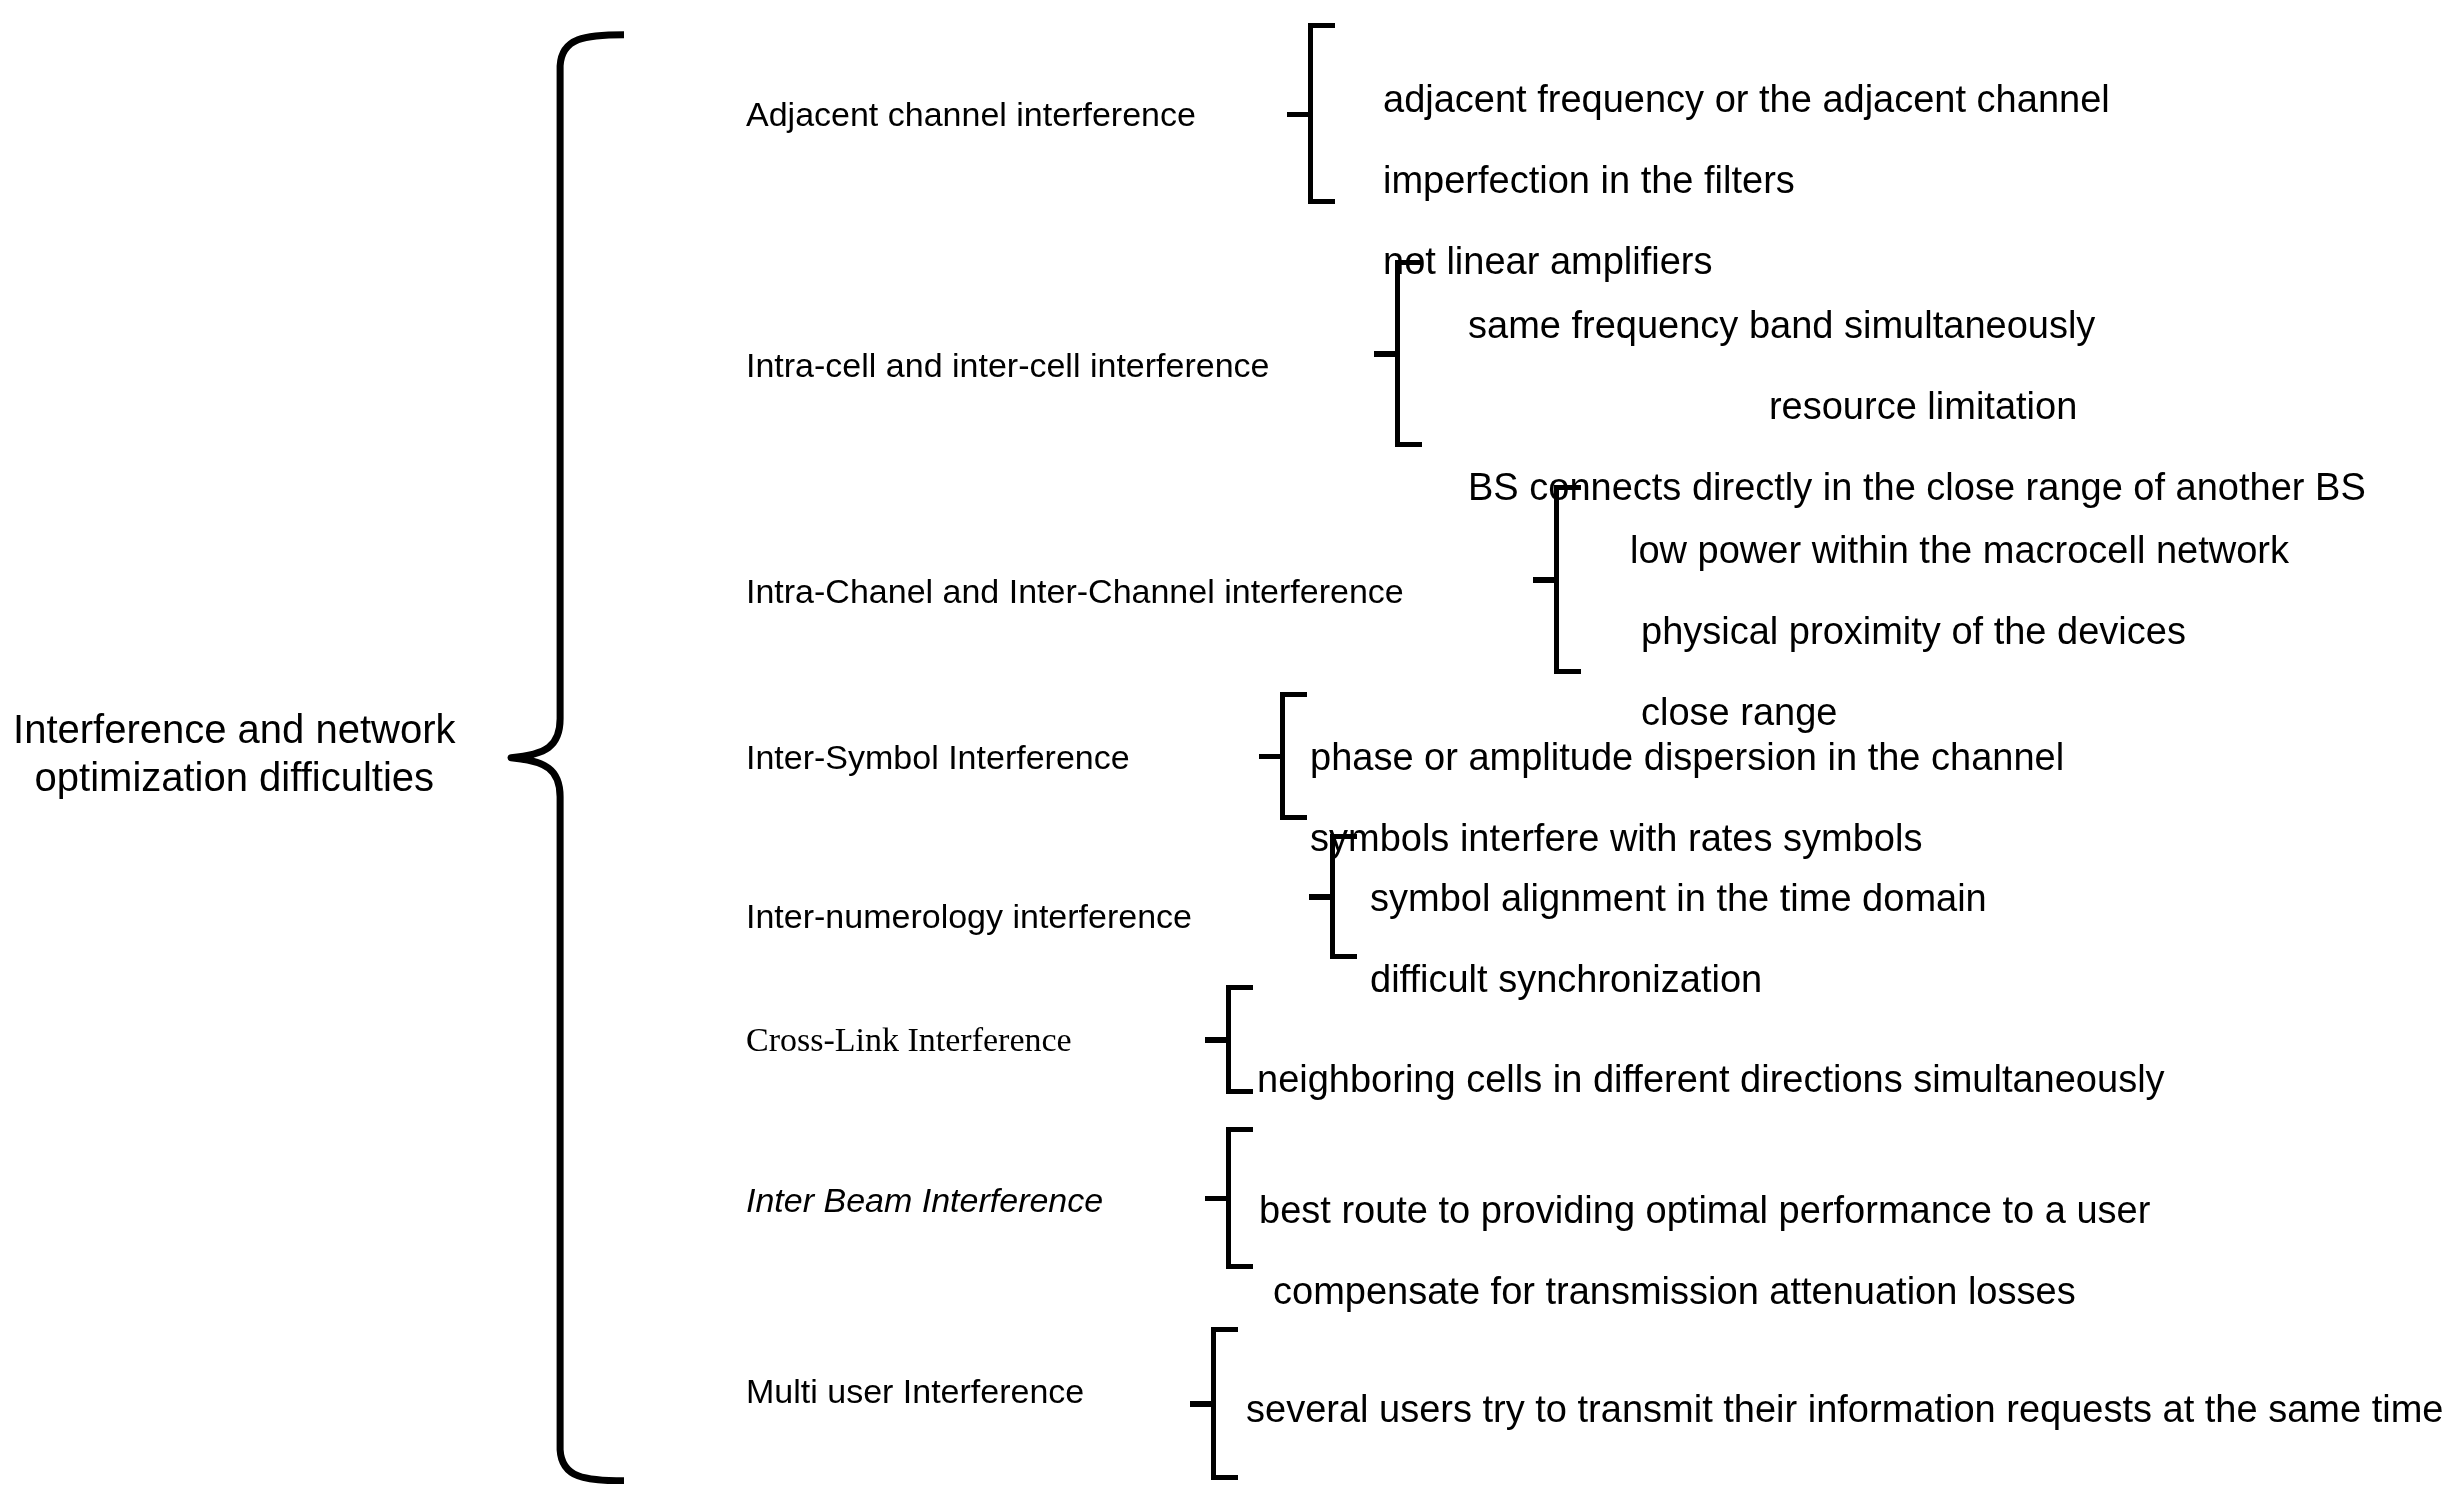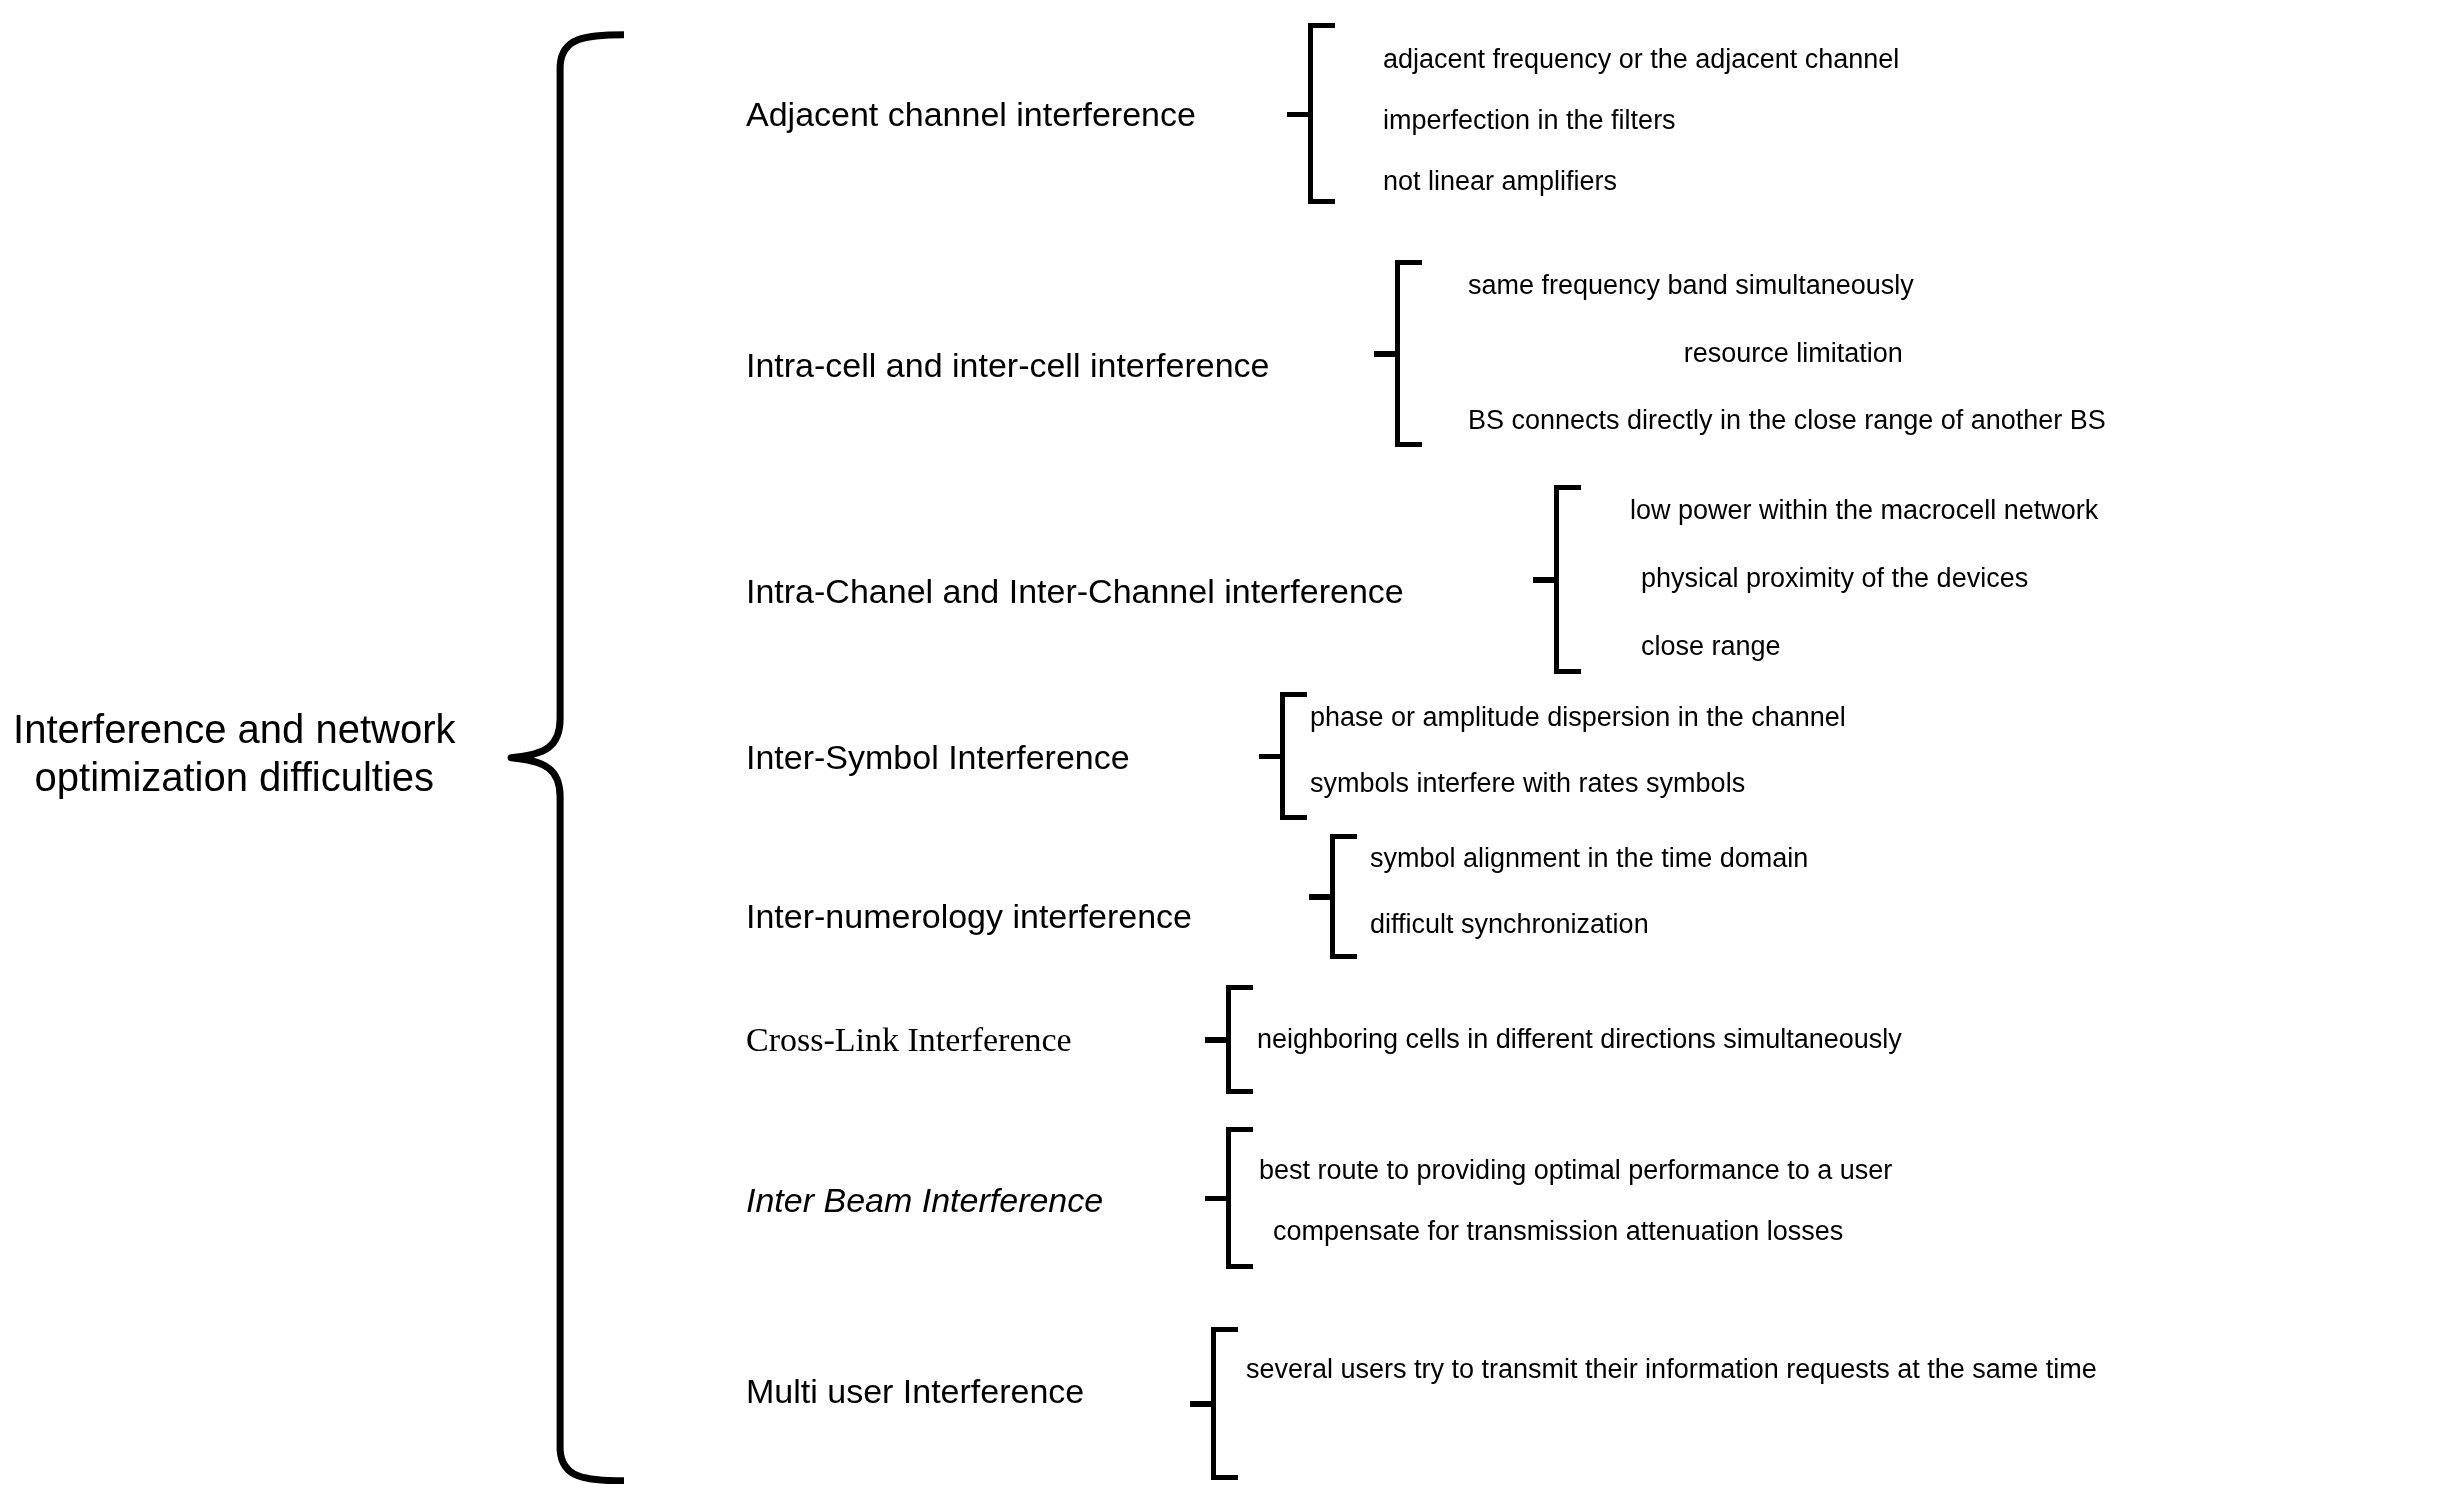--- a/index.html
+++ b/index.html
@@ -48,23 +48,24 @@
     width:26.5px;
     height:5.5px;
     background:#000;
     top:50%;
     margin-top:-2.3px;
   }
 
   
   .child-list{position:absolute;}
   .child-line{
-    font-size:27px;
+    font-size:38px;
     line-height:41px;
     white-space:nowrap;
+    margin-top:40px;
   }
 </style>
 </head>
 <body>
 
 <div id="canvas">
 
   <div class="root-label" style="left:7.8px;top:705px;width:453px;">
     <div>Interference and network</div>
     <div>optimization difficulties</div>

